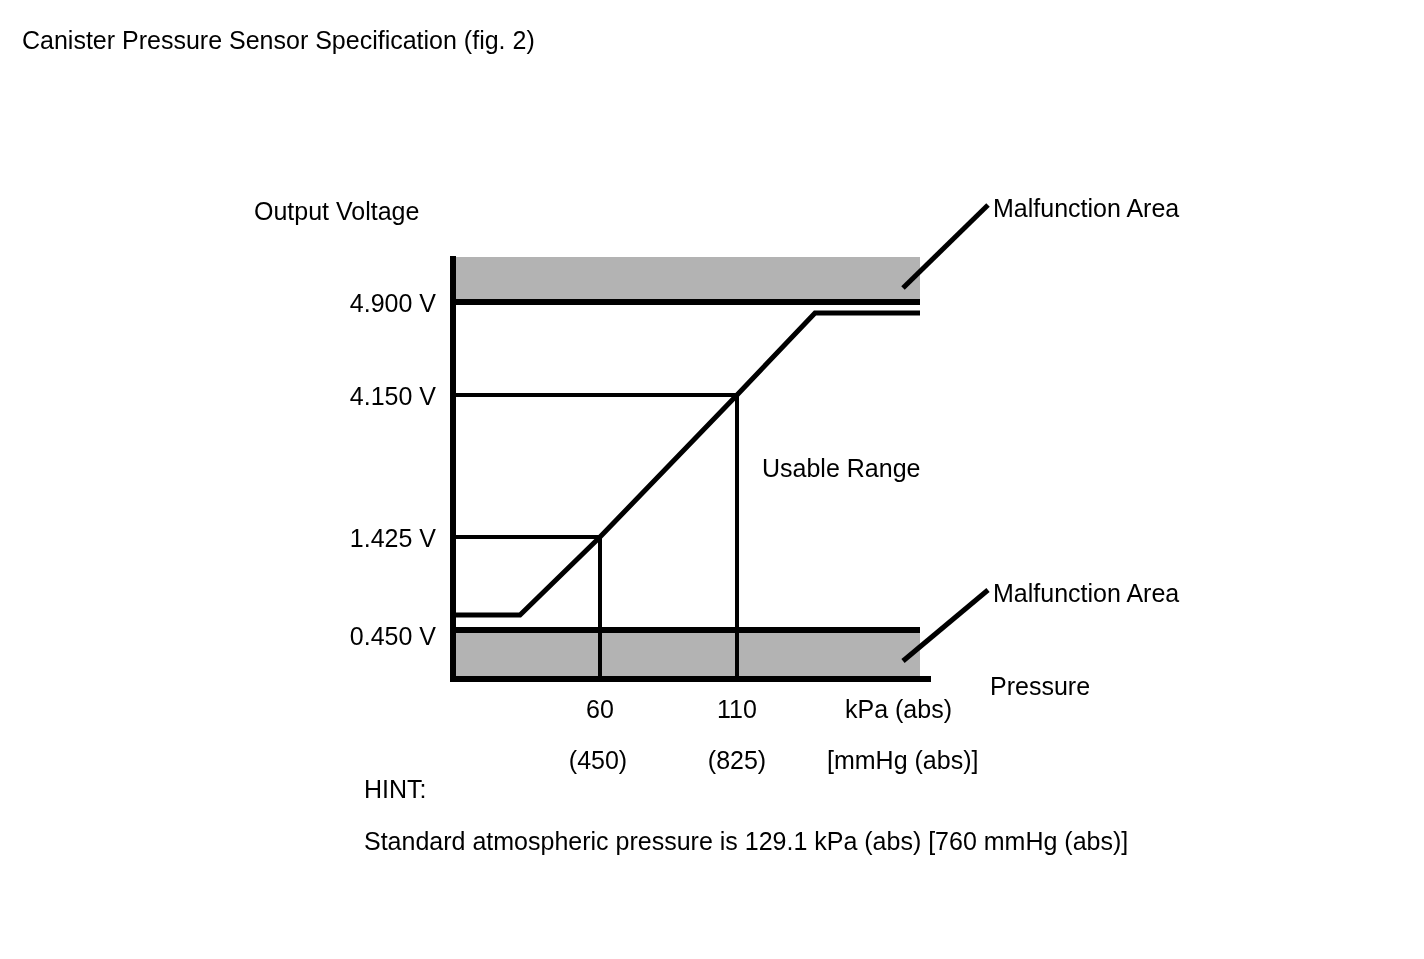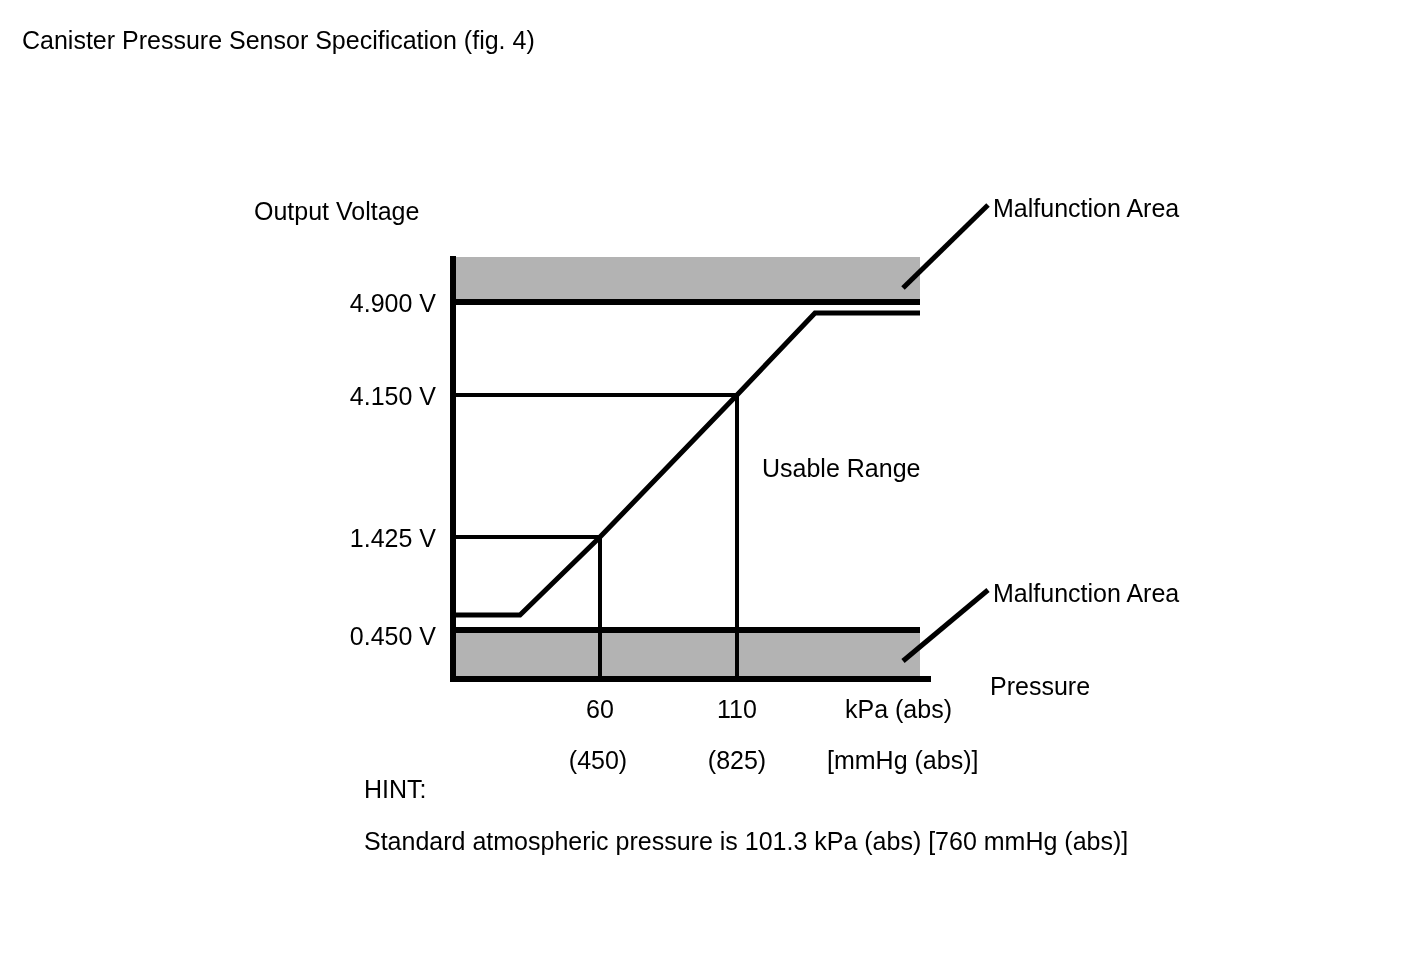--- a/index.html
+++ b/index.html
@@ -45,21 +45,21 @@
     top: 763px;
     font-size: 25px;
     line-height: 52px;
     white-space: nowrap;
   }
   .hint-line { display: block; }
 </style>
 </head>
 <body>
 
-<div id="page-title">Canister Pressure Sensor Specification (fig. 4)</div>
+<div id="page-title">Canister Pressure Sensor Specification (fig. 2)</div>
 
 <div id="figure">
   <svg width="1424" height="959" viewBox="0 0 1424 959">
 
     <rect x="456" y="257" width="464" height="44" fill="#b3b3b3"></rect>
 
     <rect x="456" y="632" width="464" height="46" fill="#b3b3b3"></rect>
 
     <line x1="453" y1="256" x2="453" y2="681" stroke="#000" stroke-width="6"></line>
 
@@ -100,14 +100,14 @@
     <text class="lbl-axis-title" x="990" y="695">Pressure</text>
 
     <text class="lbl-anno" x="993" y="217">Malfunction Area</text>
     <text class="lbl-anno" x="993" y="602">Malfunction Area</text>
     <text class="lbl-anno" x="762" y="477">Usable Range</text>
   </svg>
 </div>
 
 <div class="hint-block">
   <span class="hint-line">HINT:</span>
-  <span class="hint-line">Standard atmospheric pressure is 101.3 kPa (abs) [760 mmHg (abs)]</span>
+  <span class="hint-line">Standard atmospheric pressure is 129.1 kPa (abs) [760 mmHg (abs)]</span>
 </div>
 
 </body></html>

